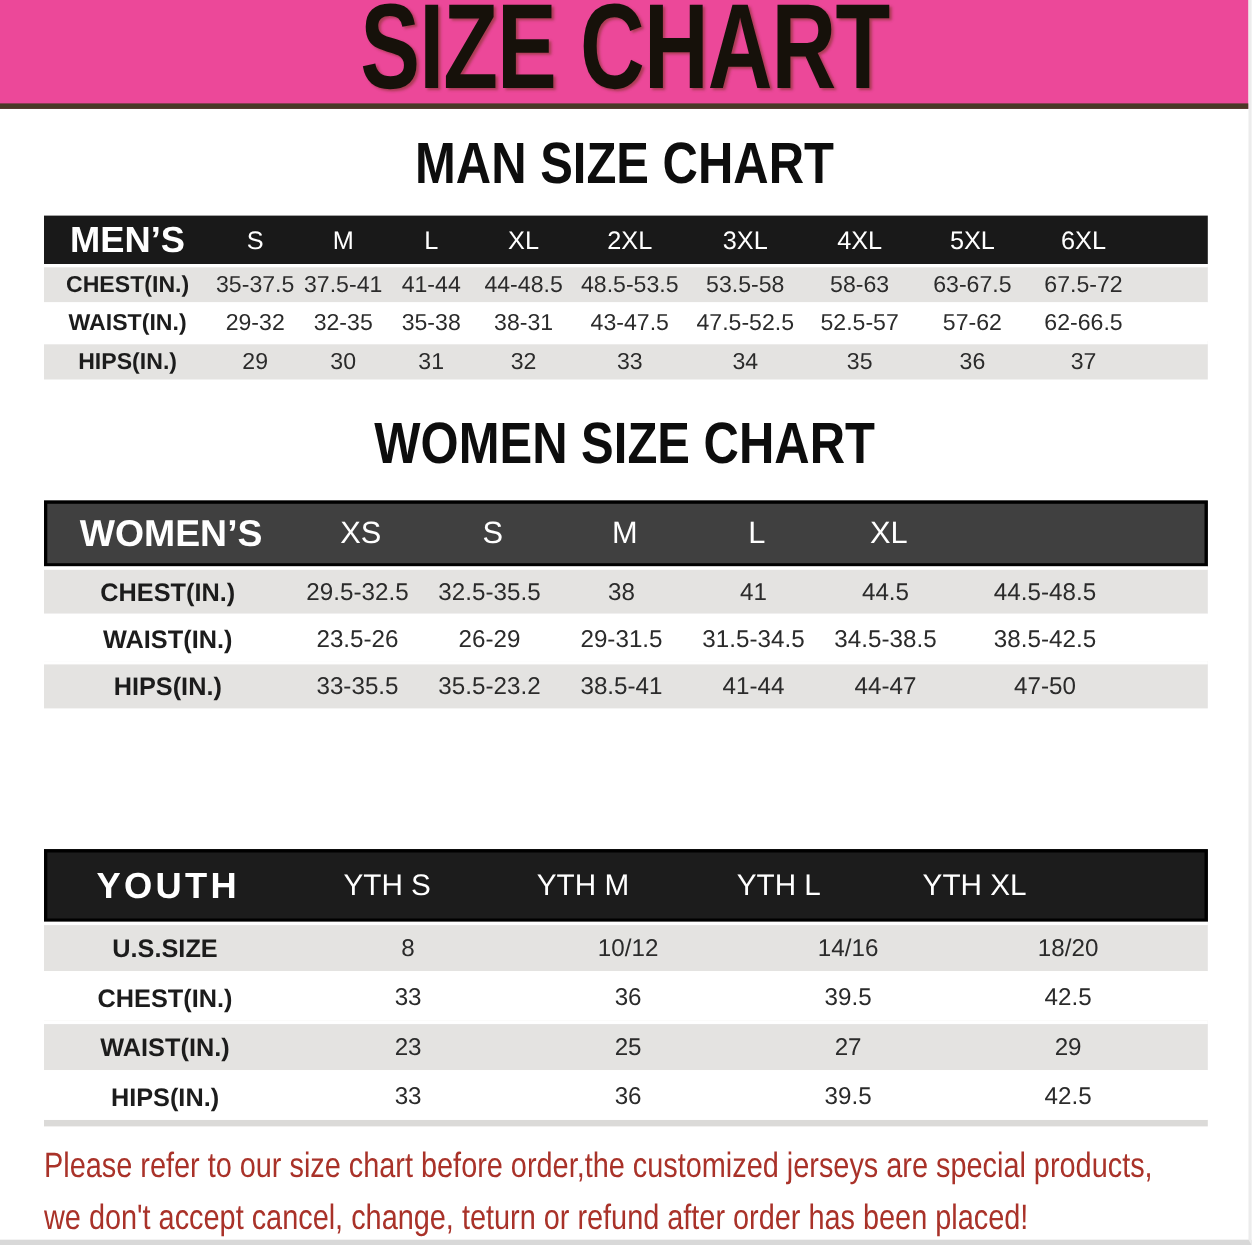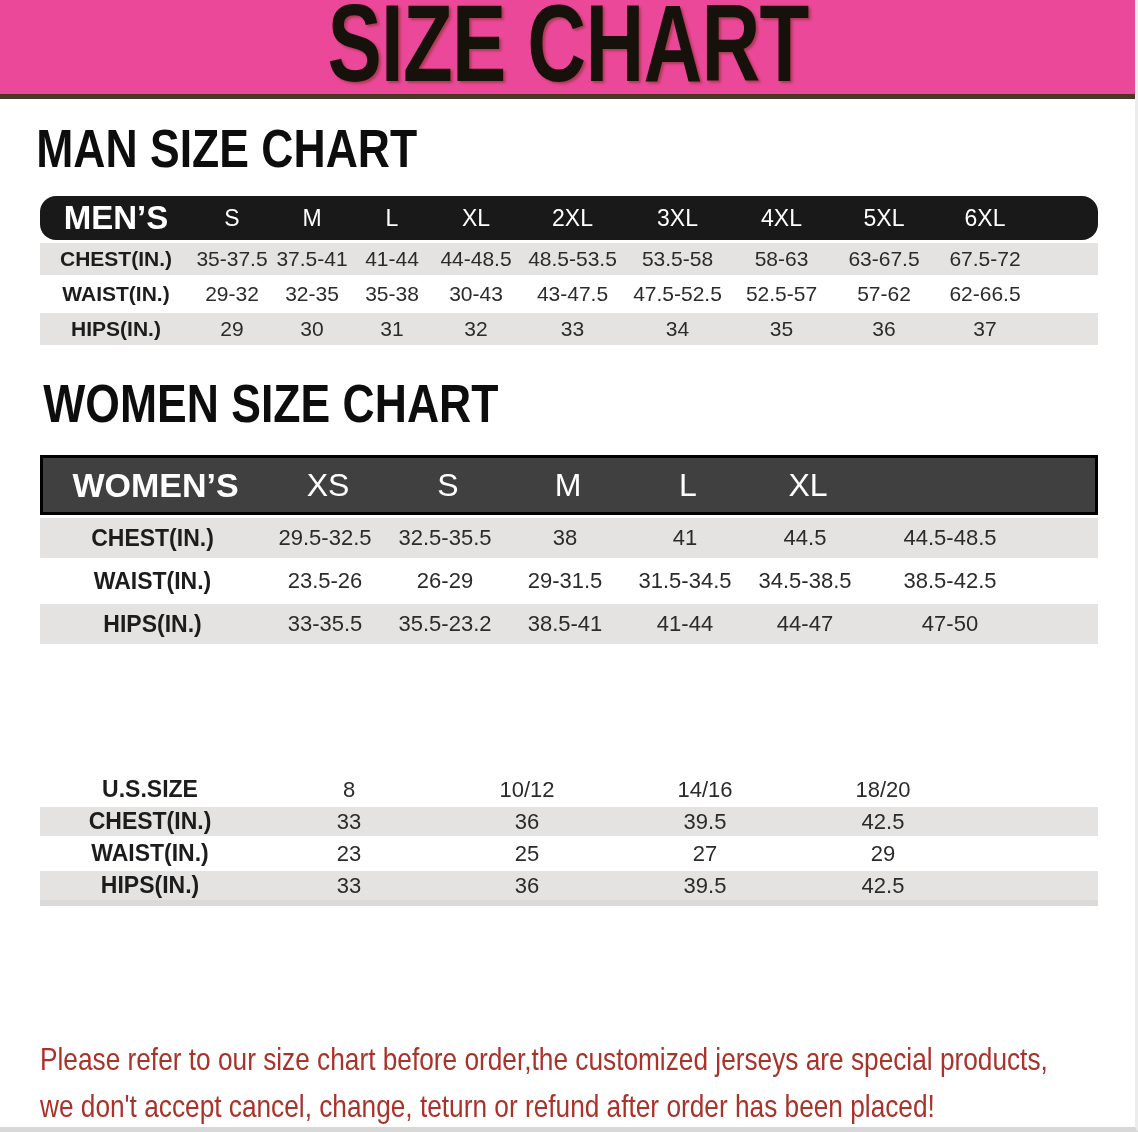--- a/index.html
+++ b/index.html
@@ -25,21 +25,21 @@
     font-size:110px; font-weight:bold; line-height:1;
     color:#16110a; letter-spacing:-1px;
     transform:scaleX(0.74); transform-origin:center;
     text-shadow:3px 2px 3px rgba(90,45,0,0.45);
     margin-top:-8px; white-space:nowrap;
   }
 
   
   .section-heading {
     position:absolute; left:0; width:100%;
-    line-height:1;
+    text-align:center; line-height:1;
   }
   .section-heading span {
     display:inline-block;
     font-size:53px; font-weight:bold; color:#0d0d0d;
     transform:scaleX(0.84); transform-origin:center;
     white-space:nowrap; letter-spacing:0px;
   }
   .h-men   { top:122px; }
   .h-women { top:377px; }
   .h-youth { top:694px; }
@@ -48,39 +48,39 @@
   .size-table { position:absolute; left:40px; width:1058px; }
   .table-men   { top:196px; --cols:152px 80px 80px 80px 88px 105px 105px 103px 102px 100px; }
   .table-women { top:455px; --cols:225px 120px 120px 120px 120px 120px 170px; }
   .table-youth { top:772px; --cols:220px 178px 178px 178px 178px; border-bottom:6px solid #dbdad8; }
 
   .thead, .trow {
     display:grid; grid-template-columns:var(--cols);
     align-items:center;
   }
   .thead { background:#191919; color:#ffffff; }
-  .table-men   .thead { height:44px;border-radius:16px; }
+  .table-men   .thead { height:44px; }
   .table-women .thead { height:60px; border:3px solid #000000; background:#404040; }
   .table-youth .thead { height:66px; border:3px solid #000000; background:#1c1c1c; }
 
   .h-label { text-align:center; font-weight:bold; white-space:nowrap; }
   .table-men   .h-label { font-size:33px; }
   .table-women .h-label { font-size:34px; }
   .table-youth .h-label { font-size:33px; letter-spacing:3px; }
 
   .h-col { text-align:center; white-space:nowrap; }
   .table-men   .h-col { font-size:23px; }
-  .table-women .h-col { font-size:32px;text-align:center; }
+  .table-women .h-col { font-size:28px;text-align:center; }
   .table-youth .h-col { font-size:27px; }
 
   .trow { border-top:3px solid #ffffff; background:#ffffff; }
   .size-table > .trow:nth-child(even) { background:#e4e3e1; }
   .table-men   .trow { height:35px; }
   .table-women .trow { height:43px; }
-  .table-youth .trow { height:32px; }
+  .table-youth .trow { height:45px;gap:22px; }
 
   .r-label { text-align:center; color:#1c1c1c; white-space:nowrap;font-weight:bold; }
   .table-men   .r-label { font-size:21px; }
   .table-women .r-label { font-size:23px; }
   .table-youth .r-label { font-size:23px; }
 
   .cell { text-align:center; color:#2b2b2b; white-space:nowrap; }
   .table-men   .cell { font-size:21px; }
   .table-women .cell { font-size:22px; }
   .table-youth .cell { font-size:22px; }
@@ -131,21 +131,21 @@
         <div class="cell">53.5-58</div>
         <div class="cell">58-63</div>
         <div class="cell">63-67.5</div>
         <div class="cell">67.5-72</div>
       </div>
       <div class="trow">
         <div class="r-label">WAIST(IN.)</div>
         <div class="cell">29-32</div>
         <div class="cell">32-35</div>
         <div class="cell">35-38</div>
-        <div class="cell">30-43</div>
+        <div class="cell">38-31</div>
         <div class="cell">43-47.5</div>
         <div class="cell">47.5-52.5</div>
         <div class="cell">52.5-57</div>
         <div class="cell">57-62</div>
         <div class="cell">62-66.5</div>
       </div>
       <div class="trow">
         <div class="r-label">HIPS(IN.)</div>
         <div class="cell">29</div>
         <div class="cell">30</div>
@@ -194,20 +194,27 @@
         <div class="cell">33-35.5</div>
         <div class="cell">35.5-23.2</div>
         <div class="cell">38.5-41</div>
         <div class="cell">41-44</div>
         <div class="cell">44-47</div>
         <div class="cell">47-50</div>
       </div>
     </section>
 
   <section class="size-table table-youth">
+    <div class="thead">
+        <div class="h-label">YOUTH</div>
+        <div class="h-col">YTH S</div>
+        <div class="h-col">YTH M</div>
+        <div class="h-col">YTH L</div>
+        <div class="h-col">YTH XL</div>
+      </div>
   <div class="trow">
         <div class="r-label">U.S.SIZE</div>
         <div class="cell">8</div>
         <div class="cell">10/12</div>
         <div class="cell">14/16</div>
         <div class="cell">18/20</div>
       </div>
       <div class="trow">
         <div class="r-label">CHEST(IN.)</div>
         <div class="cell">33</div>

